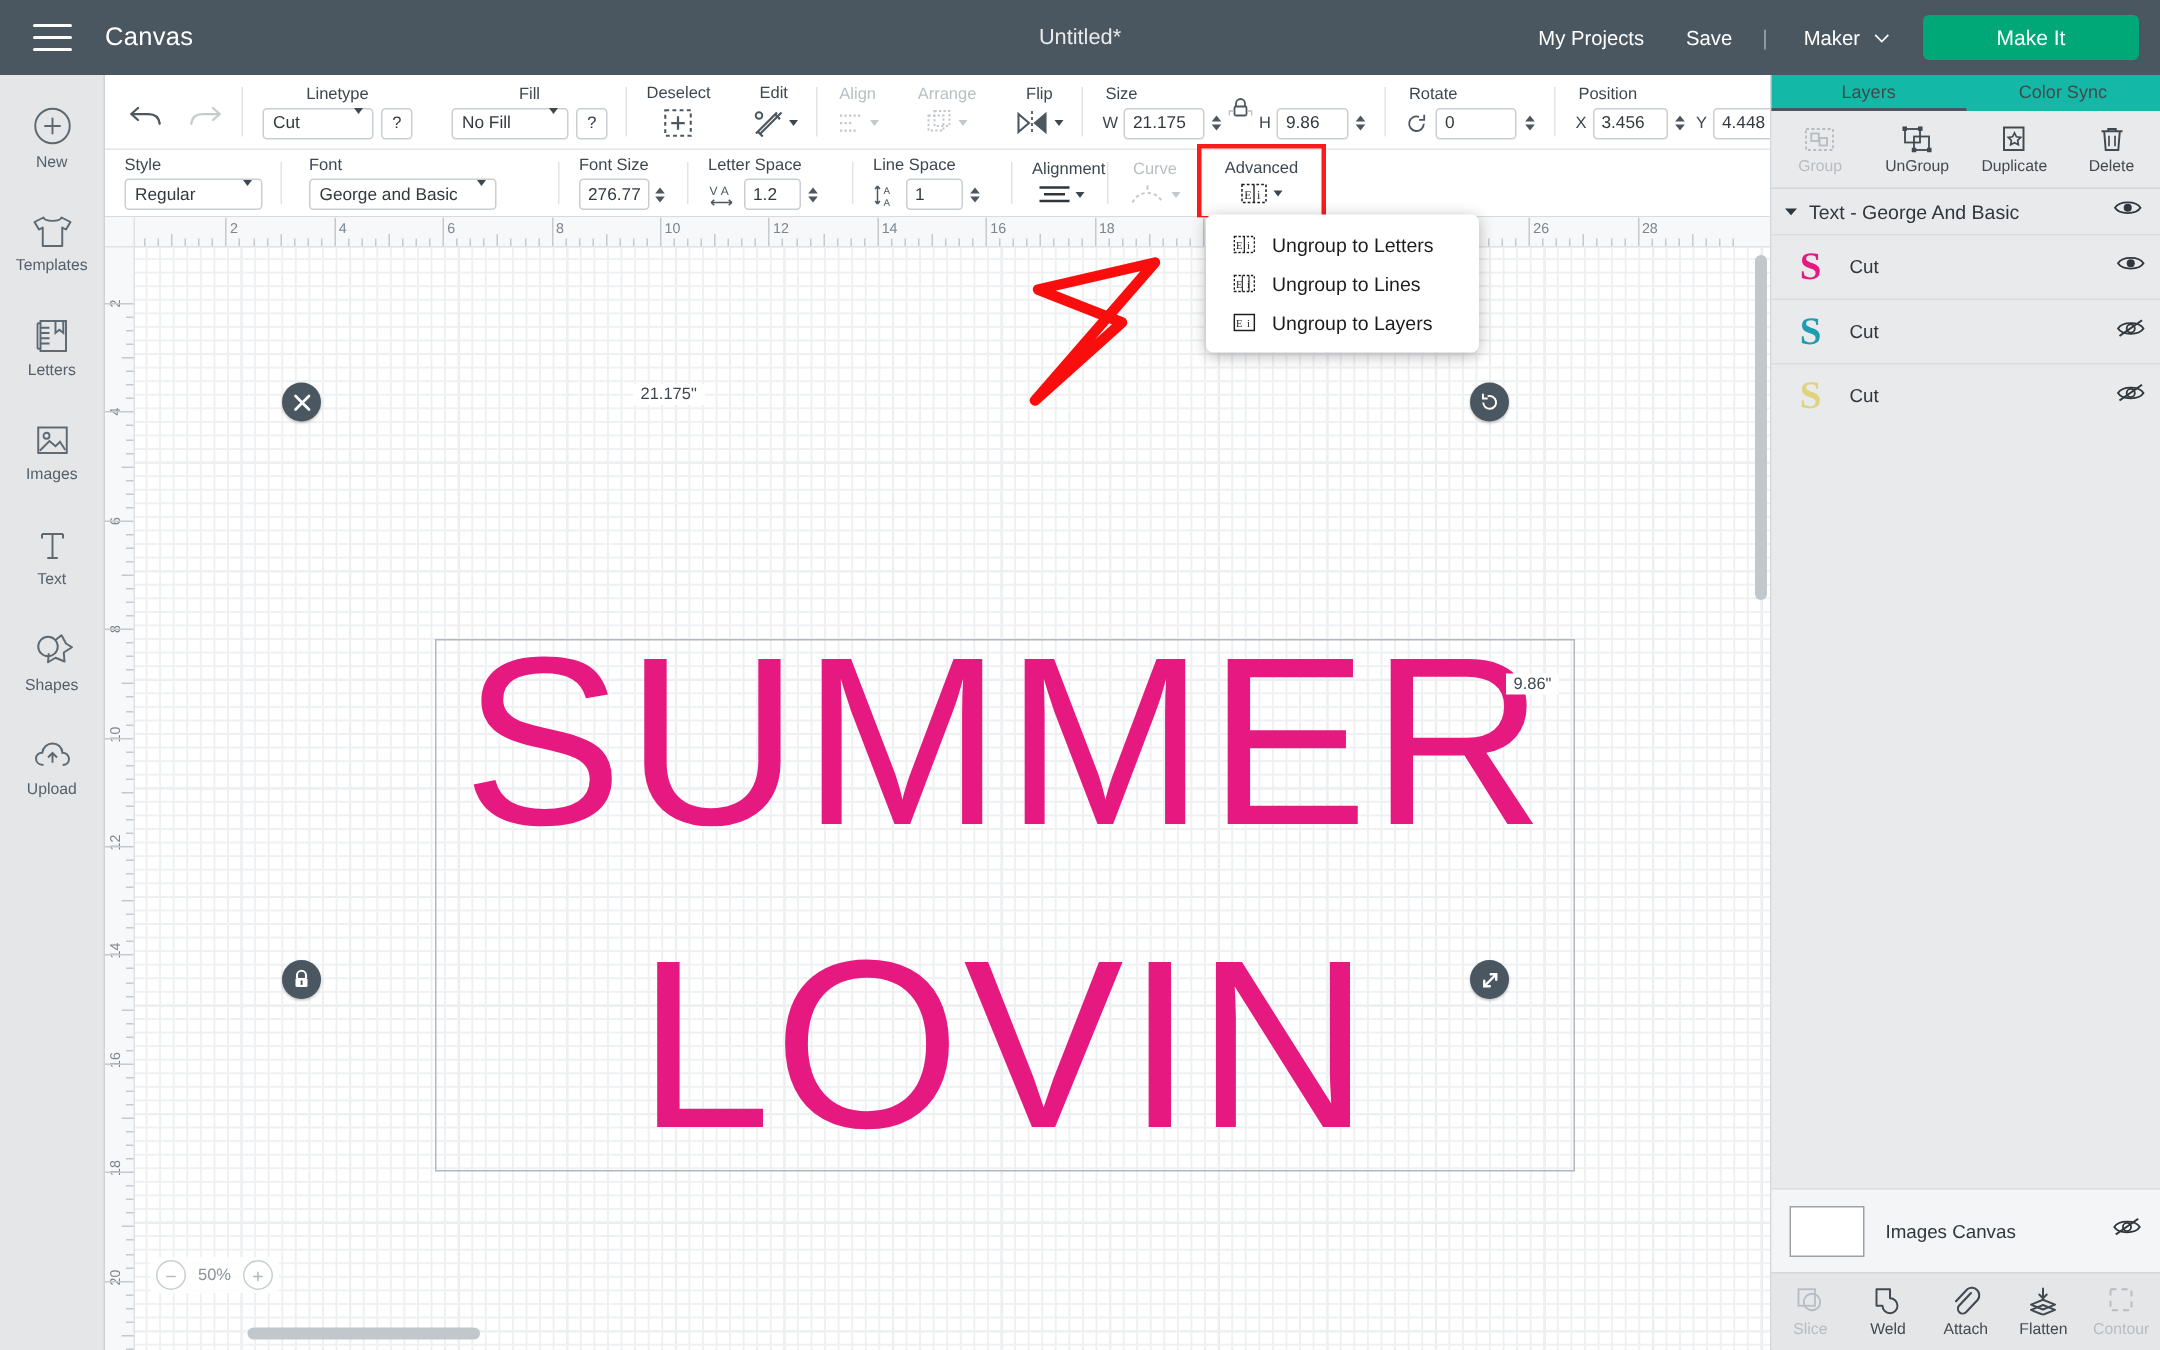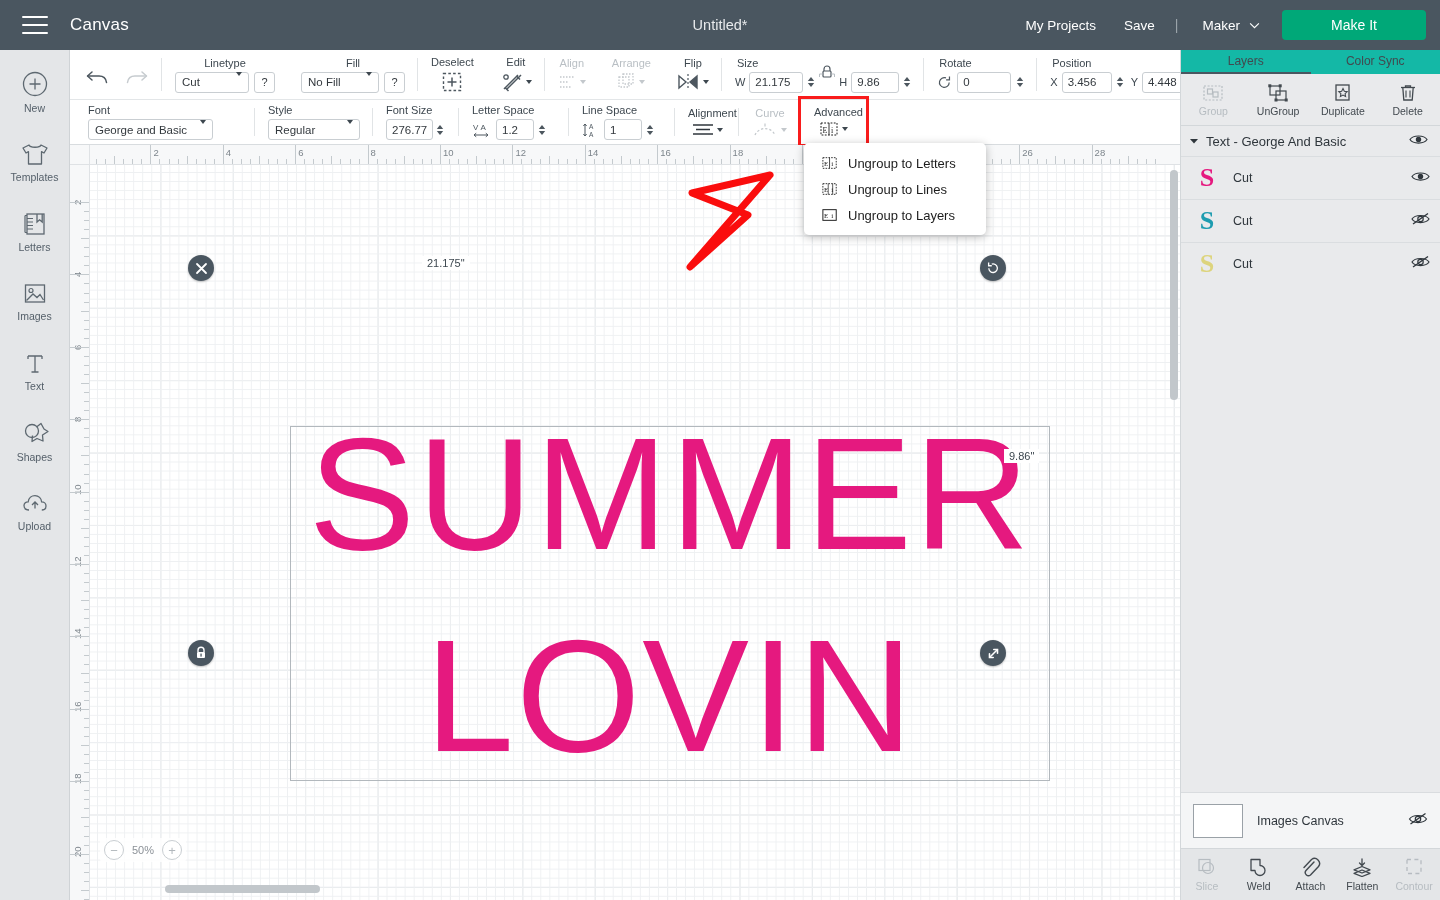--- a/index.html
+++ b/index.html
@@ -426,35 +426,35 @@
               <path d="M4 1 L7.2 5 L0.8 5 Z" fill="#4d575f"></path>
               <path d="M4 11 L7.2 7 L0.8 7 Z" fill="#4d575f"></path>
             </svg>
         </span>
       </div>
     </div>
   </div>
 
   <div class="toolbar2">
 
+    <div class="tgroup bord" style="width:118px;">
+      <div class="tlabel" style="text-align:left;">Style</div>
+      <div class="trow">
+        <div class="sel" style="width:96px;">
+          <span>Regular</span>
+          <span class="caret"><span class="caret-tri"></span></span>
+        </div>
+      </div>
+    </div>
+
     <div class="tgroup bord" style="padding-left:18px; width:185px;">
       <div class="tlabel" style="text-align:left;">Font</div>
       <div class="trow">
         <div class="sel" style="width:125px;">
           <span>George and Basic</span>
-          <span class="caret"><span class="caret-tri"></span></span>
-        </div>
-      </div>
-    </div>
-
-    <div class="tgroup bord" style="width:118px;">
-      <div class="tlabel" style="text-align:left;">Style</div>
-      <div class="trow">
-        <div class="sel" style="width:96px;">
-          <span>Regular</span>
           <span class="caret"><span class="caret-tri"></span></span>
         </div>
       </div>
     </div>
 
     <div class="tgroup bord" style="width:86px;">
       <div class="tlabel" style="text-align:left;">Font Size</div>
       <div class="trow" style="gap:3px;">
         <div class="numbox" style="width:47px;">276.77</div>
         <span class="spin">
@@ -520,21 +520,21 @@
         <div class="iconbtn">
           <svg width="26" height="16" viewBox="0 0 26 16">
             <path d="M2 13 A11 11 0 0 1 22 13" fill="none" stroke="#c3c8cc" stroke-width="1.3" stroke-dasharray="2.2 2"></path>
             <path d="M12 1.5 v3" stroke="#c3c8cc" stroke-width="1.2"></path>
           </svg>
           <span class="caret-tri dim"></span>
         </div>
       </div>
     </div>
 
-    <div class="tgroup advanced-hl" style="width: 65px; height: 45px; outline-color: rgb(249, 28, 28);">
+    <div class="tgroup advanced-hl" style="width: 80px; height: 45px; outline-color: rgb(249, 28, 28);">
       <div class="tlabel">Advanced</div>
       <div class="trow" style="justify-content:center;">
         <div class="iconbtn">
           <svg width="20" height="16" viewBox="0 0 20 16">
             <rect x="1" y="2" width="16" height="12" fill="none" stroke="#1d1d1d" stroke-width="1" stroke-dasharray="1.8 1.4"></rect>
             <text x="2.5" y="11.5" font-size="8" fill="#1d1d1d" font-family="Liberation Serif">E</text>
             <text x="11" y="11.5" font-size="8" fill="#1d1d1d" font-family="Liberation Serif">i</text>
             <path d="M9 2v12" stroke="#1d1d1d" stroke-width="0.9"></path>
           </svg>
           <span class="caret-tri"></span>

